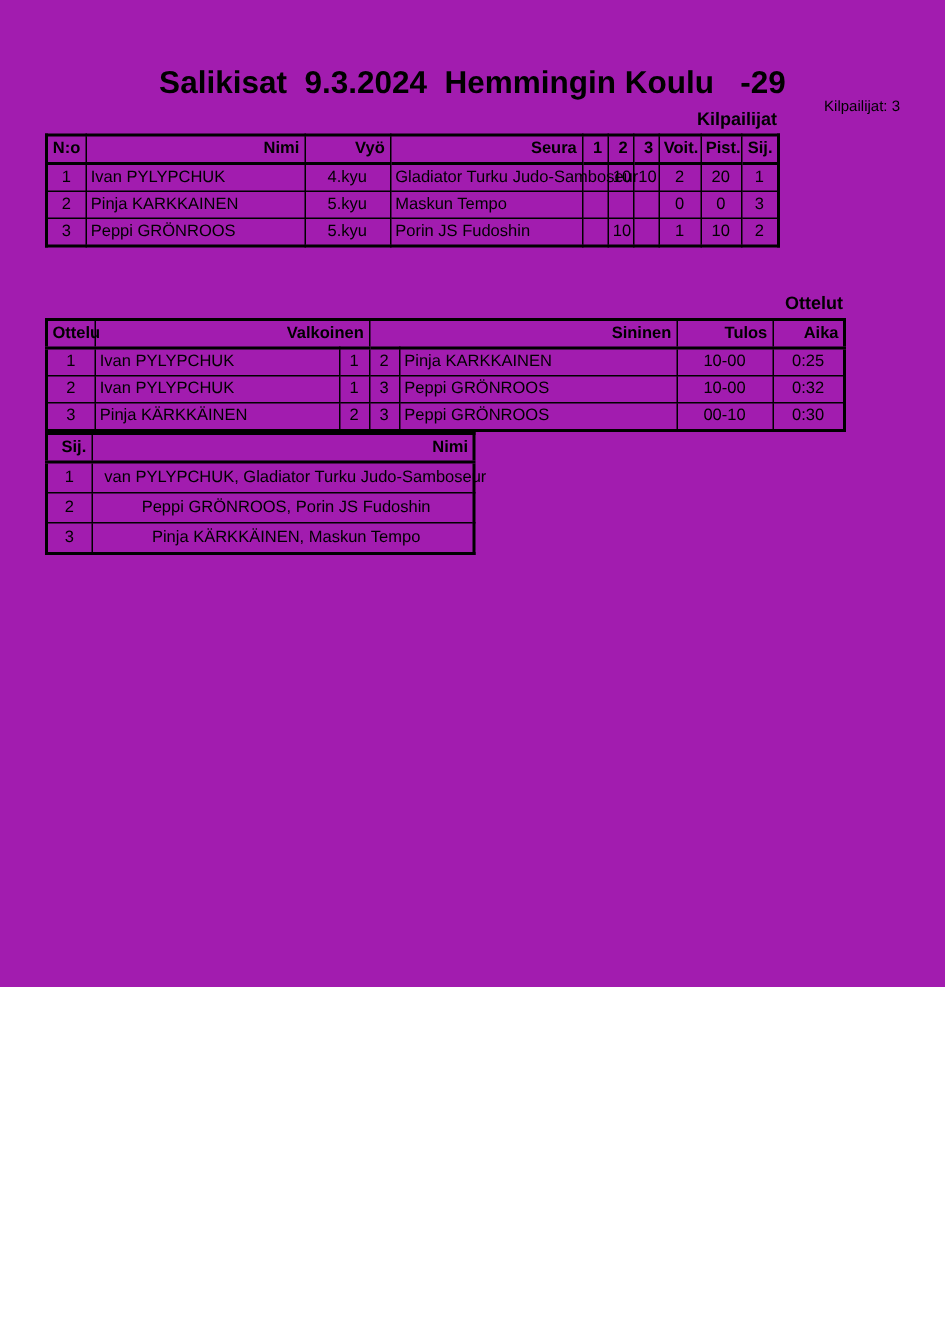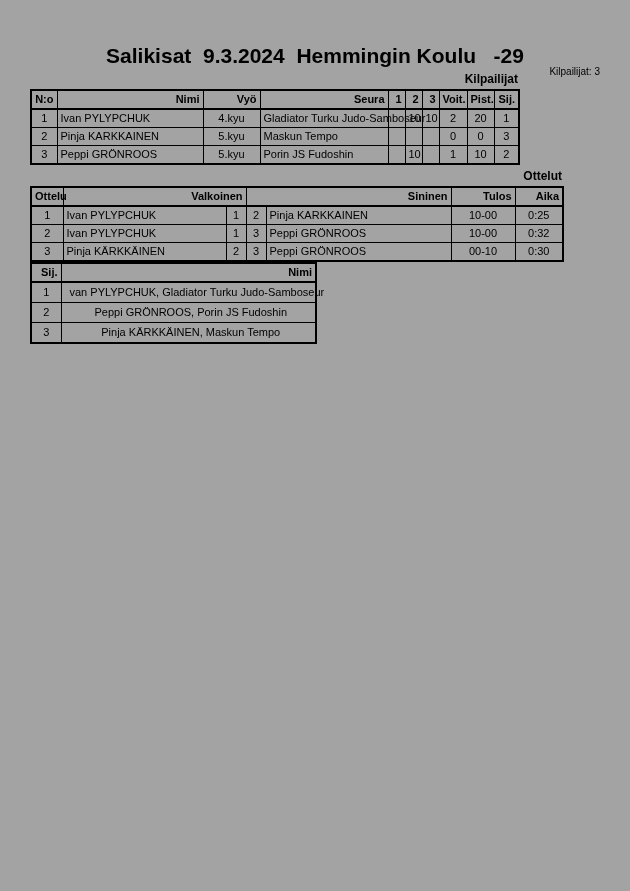--- a/index.html
+++ b/index.html
@@ -5,22 +5,22 @@
   html, body {
     margin: 0;
     padding: 0;
     background: #ffffff;
     font-family: "Liberation Sans", sans-serif;
     color: #000000;
   }
   .page {
     position: relative;
     width: 630px;
-    height: 891px;
-    background: #a3a3a3;
+    height: 658px;
+    background: #a21caf;
     overflow: hidden;
   }
   .title {
     margin: 0;
     padding-top: 44px;
     font-size: 21px;
     font-weight: bold;
     text-align: center;
     white-space: pre;
   }
@@ -33,21 +33,21 @@
   .section {
     margin-left: 30px;
   }
   .caption {
     font-weight: bold;
     font-size: 12px;
     text-align: right;
     margin: 0 0 3px 0;
   }
   .sec-1 .caption { margin-top: 4px; width: 488px; }
-  .sec-2 .caption { margin-top: 4px; width: 532px; }
+  .sec-2 .caption { margin-top: 30px; width: 532px; }
   .sec-3 .caption { margin-top: 18px; width: 285px; margin-bottom: 4px; }
 
   table {
     border-collapse: collapse;
     table-layout: fixed;
     border: 2px solid #000;
     font-size: 11px;
   }
   th, td {
     border: 1px solid #000;

